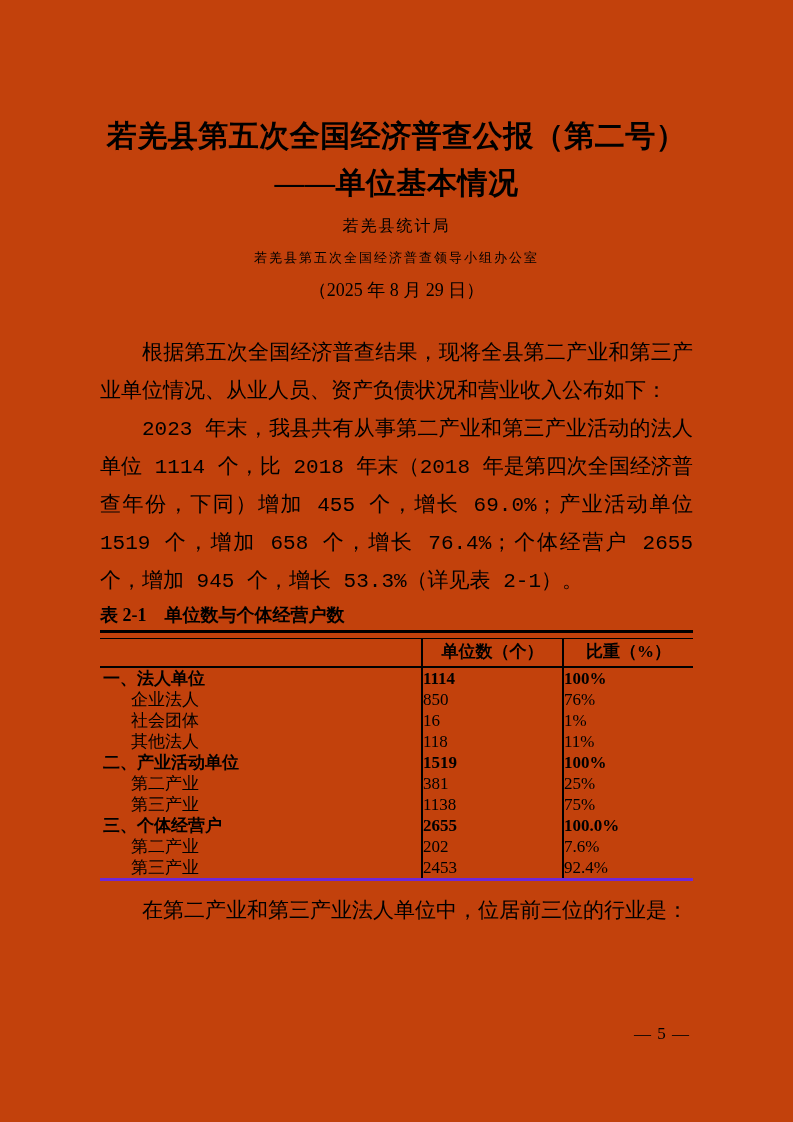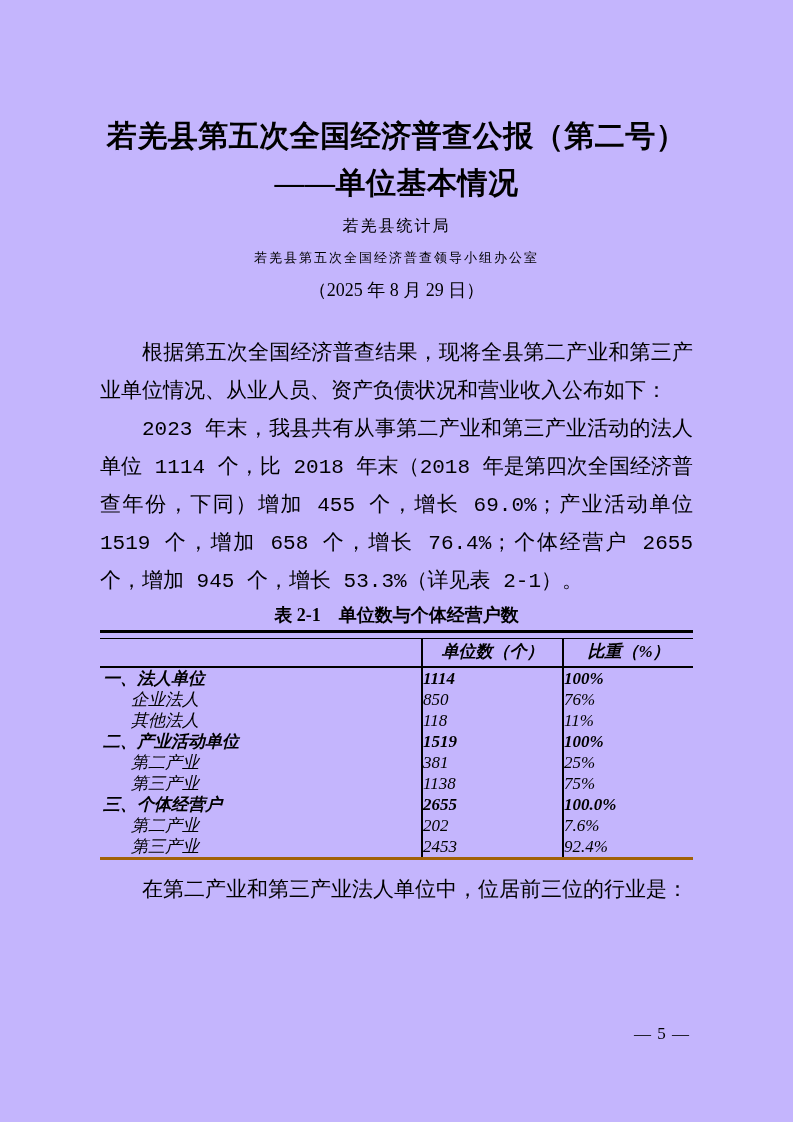--- a/index.html
+++ b/index.html
@@ -1,21 +1,21 @@
 <!DOCTYPE html>
 <html lang="zh"><head>
 <meta charset="utf-8">
 <style>
   * { margin: 0; padding: 0; box-sizing: border-box; }
   html, body { background: #888; }
   .page {
     width: 793px;
     height: 1122px;
     margin: 0 auto;
-    background: #c4b5fd;
+    background: #c2410c;
     color: #000;
     position: relative;
     font-family: "Liberation Serif", "DejaVu Serif", serif;
     padding: 112px 100px 0 100px;
     overflow: hidden;
   }
   .doc-title {
     text-align: center;
     font-weight: bold;
     font-size: 30px;
@@ -54,36 +54,34 @@
   .section-heading {
     font-family: "Liberation Sans", "DejaVu Sans", sans-serif;
     font-size: 21px;
     font-weight: bold;
     line-height: 40px;
     text-indent: 2em;
   }
   .table-title {
     font-size: 18px;
     font-weight: bold;
-    text-align: center;
     line-height: 24px;
     margin-top: 2px;
   }
   .rule-thick {
     border-top: 3px solid #000;
     margin-top: 3px;
   }
   table.units-table {
     width: 100%;
     border-collapse: collapse;
     table-layout: fixed;
     margin-top: 5px;
     border-top: 1px solid #000;
-    border-bottom: 3px solid #a16207;
-    font-style: italic;
+    border-bottom: 3px solid #6d28d9;
   }
   .units-table col.c1 { width: 322px; }
   .units-table col.c2 { width: 141px; }
   .units-table col.c3 { width: 130px; }
   .units-table th {
     font-size: 17px;
     font-weight: bold;
     text-align: center;
     padding: 1px 0 3px 0;
     border-bottom: 2px solid #000;
@@ -155,20 +153,25 @@
         <td class="label">一、法人单位</td>
         <td class="num">1114</td>
         <td class="num">100%</td>
       </tr>
       <tr class="sub">
         <td class="label">企业法人</td>
         <td class="num">850</td>
         <td class="num">76%</td>
       </tr>
       <tr class="sub">
+        <td class="label">社会团体</td>
+        <td class="num">16</td>
+        <td class="num">1%</td>
+      </tr>
+      <tr class="sub">
         <td class="label">其他法人</td>
         <td class="num">118</td>
         <td class="num">11%</td>
       </tr>
       <tr class="major">
         <td class="label">二、产业活动单位</td>
         <td class="num">1519</td>
         <td class="num">100%</td>
       </tr>
       <tr class="sub">

